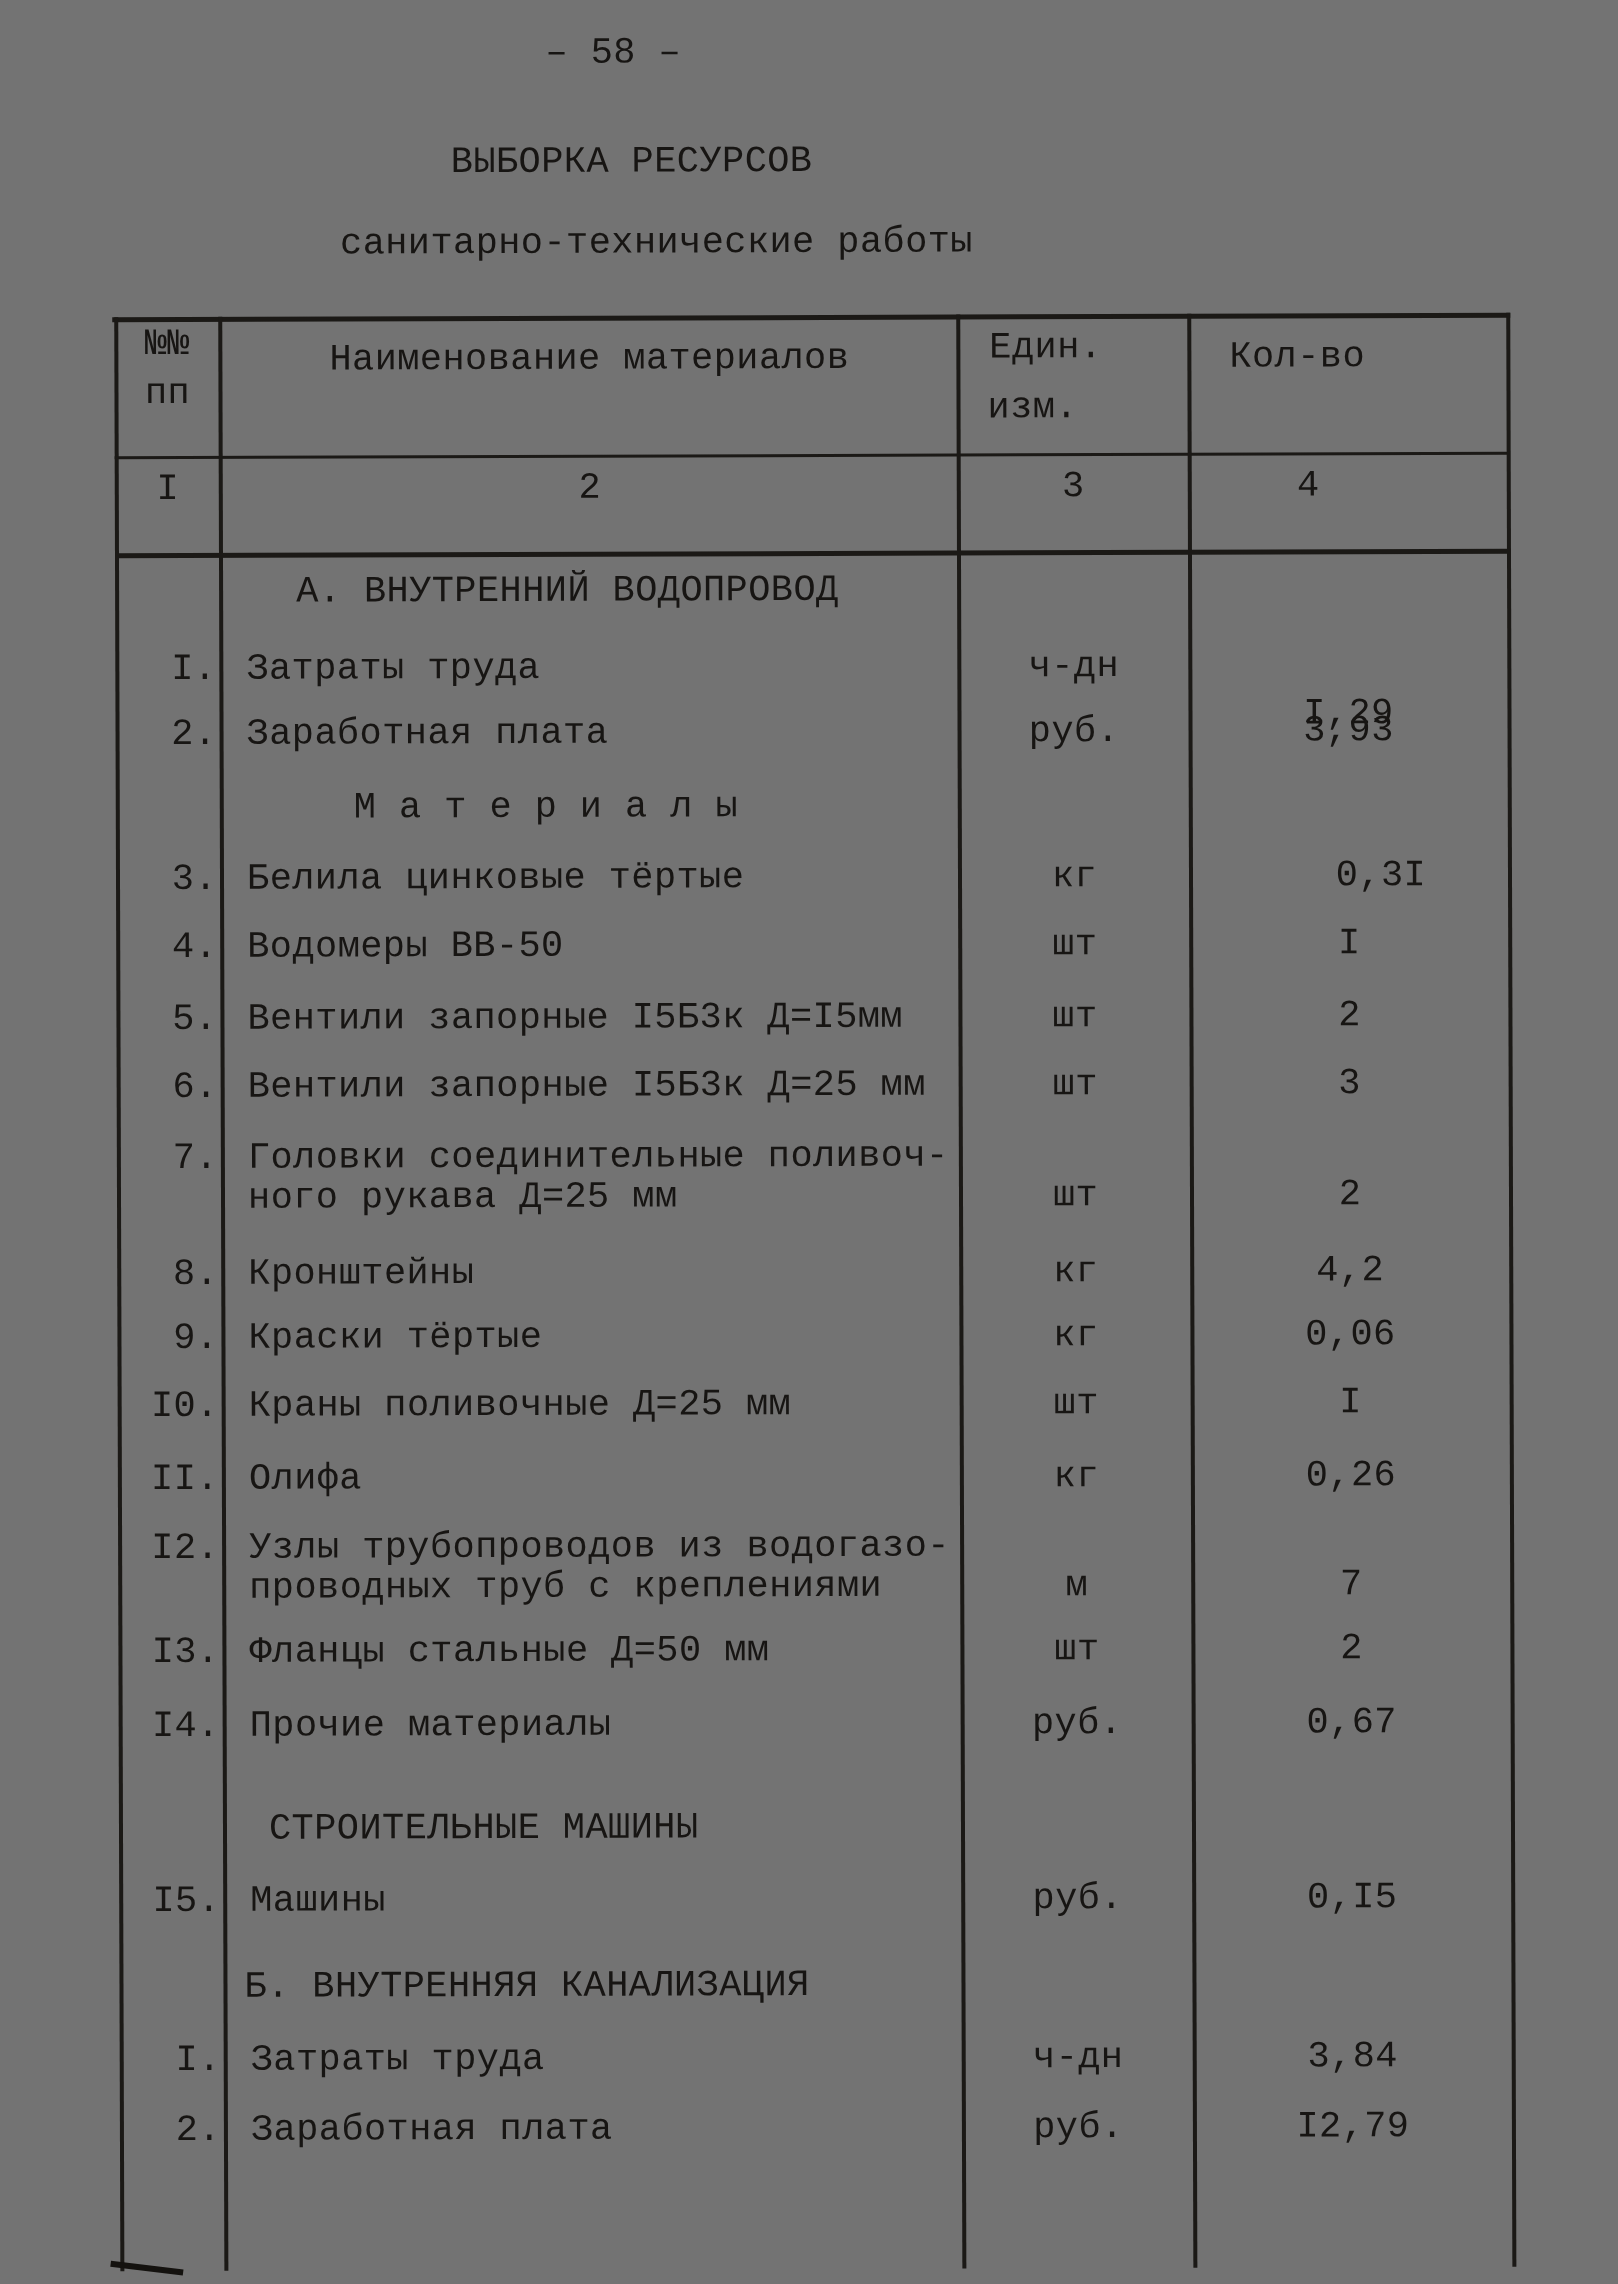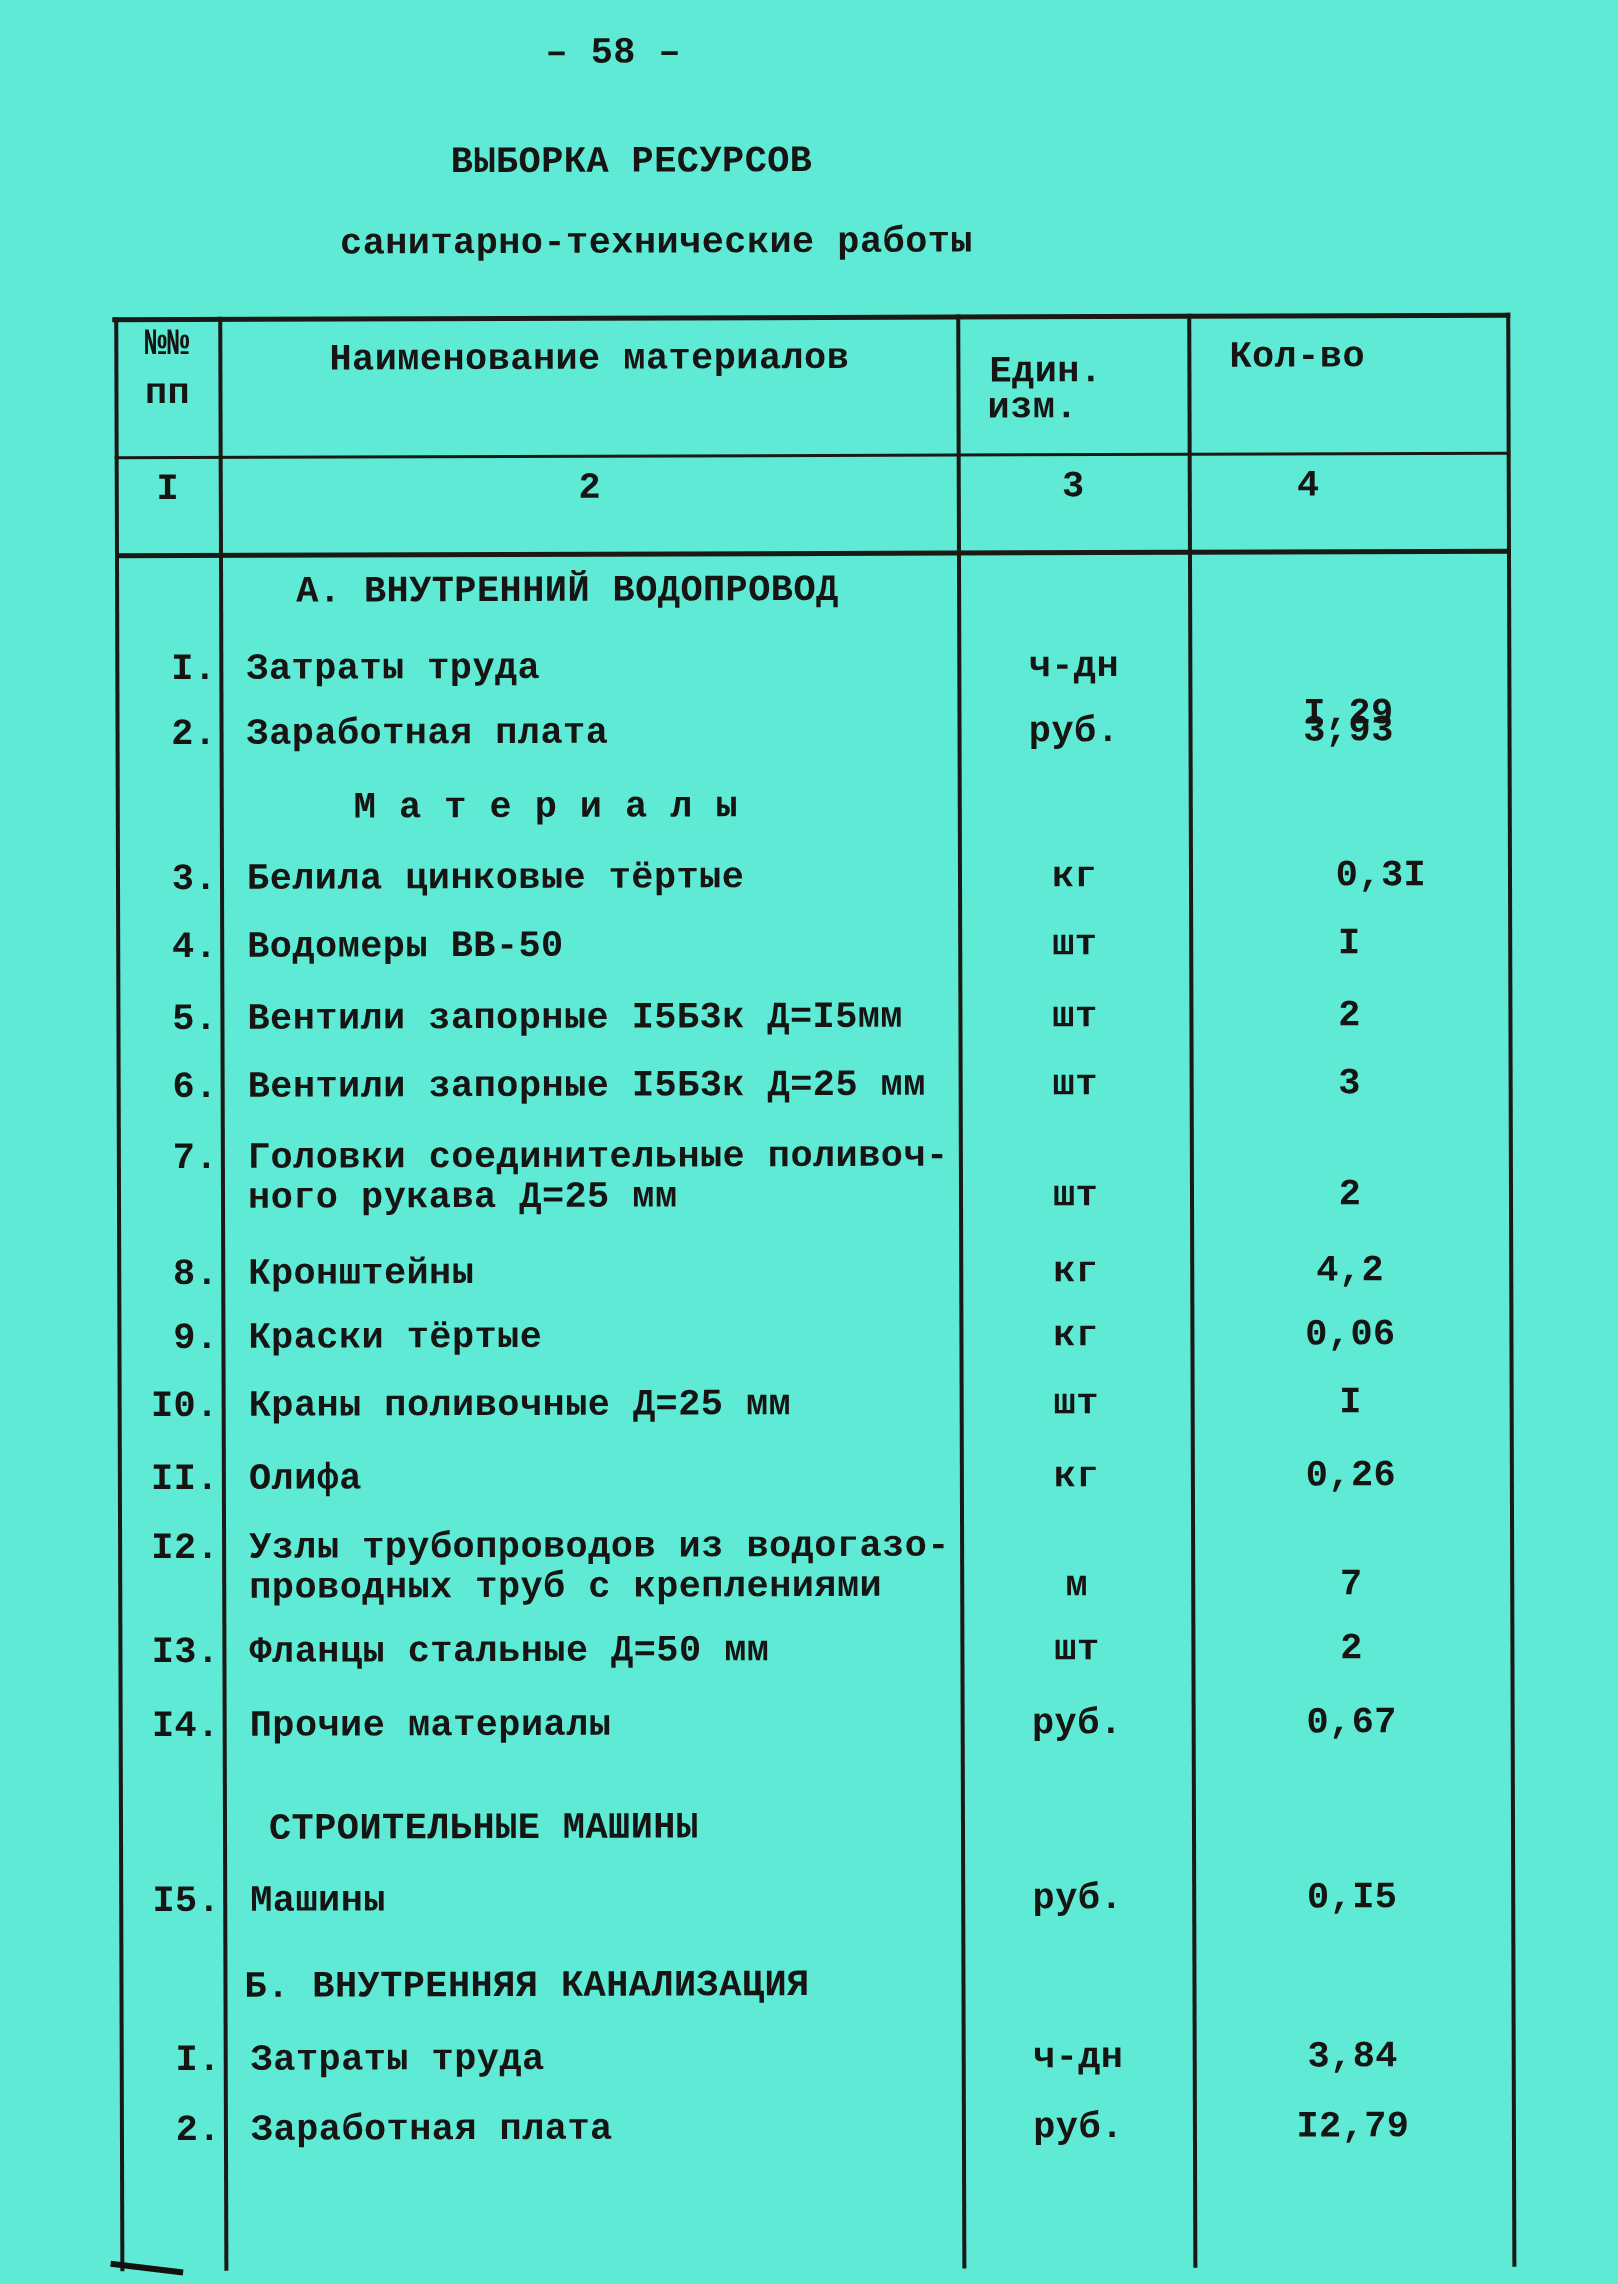--- a/index.html
+++ b/index.html
@@ -1,23 +1,23 @@
 <!DOCTYPE html>
 <html style="font-size:11.3px"><head>
 <meta charset="utf-8">
 <style>
   html, body { margin: 0; padding: 0; background: #e8e8e4; }
   .page {
     position: relative;
     width: 1619px;
     height: 2284px;
-    background: #5eead4;
+    background: #737373;
     overflow: hidden;
     font-family: "Liberation Mono", "DejaVu Sans Mono", monospace;
-    font-weight: 700;
+    font-weight: 400;
     color: #171513;
   }
   .sheet {
     position: absolute; left: 0; top: 0; width: 100%; height: 100%;
     transform: rotate(-0.18deg);
     transform-origin: 809px 1195px;
   }
   .txt {
     position: absolute;
     font-size: 37px;
@@ -50,21 +50,21 @@
 
     <div class="vline" style="left:117px;  top:315px; width:3.5px; height:1954px;"></div>
     <div class="vline" style="left:221px;  top:315px; width:3.5px; height:1954px;"></div>
     <div class="vline" style="left:959px; top:315px; width:3.5px; height:1954px;"></div>
     <div class="vline" style="left:1190px; top:315px; width:3.5px; height:1954px;"></div>
     <div class="vline" style="left:1509px; top:315px; width:3.5px; height:1954px;"></div>
 
     <div class="txt center" style="left:120px; top:322px; width:100px;">№№</div>
     <div class="txt center" style="left:120px; top:371px; width:100px;text-align:center;">пп</div>
     <div class="txt center" style="left:224px; top:338px; width:736px;">Наименование  материалов</div>
-    <div class="txt" style="left:992px; top:352px;text-align:center;">Един.</div>
+    <div class="txt" style="left:992px; top:328px;text-align:center;">Един.</div>
     <div class="txt" style="left:990px; top:388px;">изм.</div>
     <div class="txt" style="left:1232px; top:338px;">Кол-во</div>
 
     <div class="txt center" style="left:120px; top:467px; width:100px;">I</div>
     <div class="txt center" style="left:224px; top:467px; width:736px;">2</div>
     <div class="txt center" style="left:961px; top:467px; width:229px;">3</div>
     <div class="txt center" style="left:1191px; top:467px; width:239px;">4</div>
 
     <div id="table-body">
         <div class="txt " style="top: 570px; left: 298px;">А. ВНУТРЕННИЙ ВОДОПРОВОД</div>

